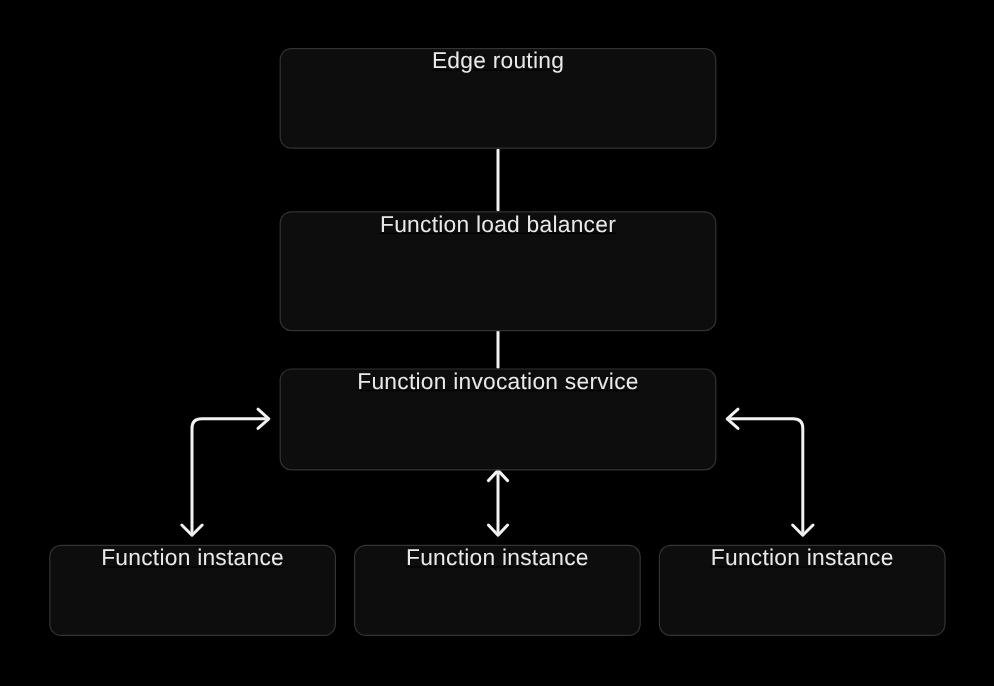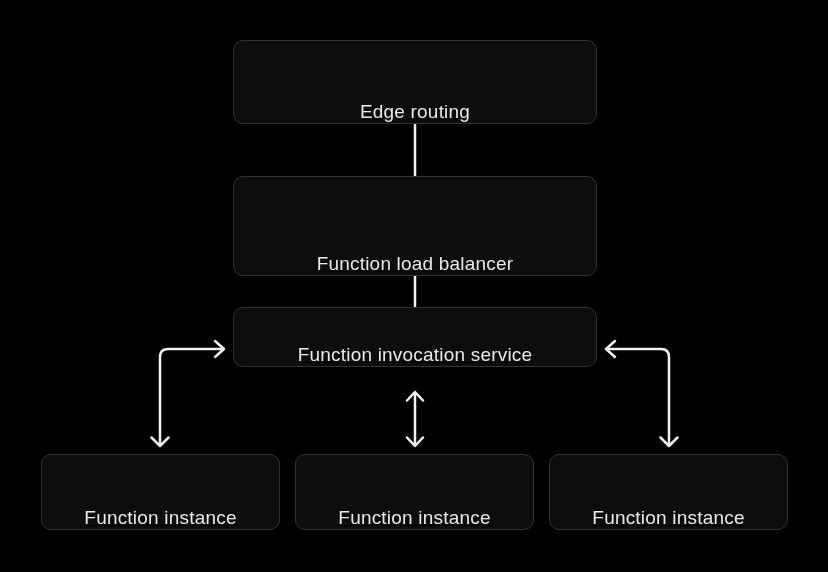--- a/index.html
+++ b/index.html
@@ -15,34 +15,34 @@
     overflow: hidden;
     font-family: "Liberation Sans", "DejaVu Sans", sans-serif;
   }
   .node {
     position: absolute;
     box-sizing: border-box;
     background: var(--node_fill, #0d0d0d);
     border: 1px solid var(--node_border, #333);
     border-radius: 10px;
     display: flex;
-    align-items: flex-end;
+    align-items: flex-start;
     justify-content: center;
     text-decoration: underline;
   }
   .node-label {
     color: var(--text, #e9e9e9);
     font-size: 19px;
     font-weight: 400;
     letter-spacing: 0.2px;
     white-space: nowrap;
   }
   .node-edge-routing        { left: 233px; top: 40px;  width: 364px; height: 84px; }
   .node-load-balancer       { left: 233px; top: 176px; width: 364px; height: 100px; }
-  .node-invocation-service  { left: 233px; top: 307px; width: 364px; height: 60px; }
+  .node-invocation-service  { left: 233px; top: 307px; width: 364px; height: 85px; }
   .node-instance-1          { left: 41px;  top: 454px; width: 239px; height: 76px; }
   .node-instance-2          { left: 295px; top: 454px; width: 239px; height: 76px; }
   .node-instance-3          { left: 549px; top: 454px; width: 239px; height: 76px; }
   svg.connectors {
     position: absolute;
     left: 0; top: 0;
     pointer-events: none;
   }
   .connector {
     stroke: var(--connector, #f2f2f2);

